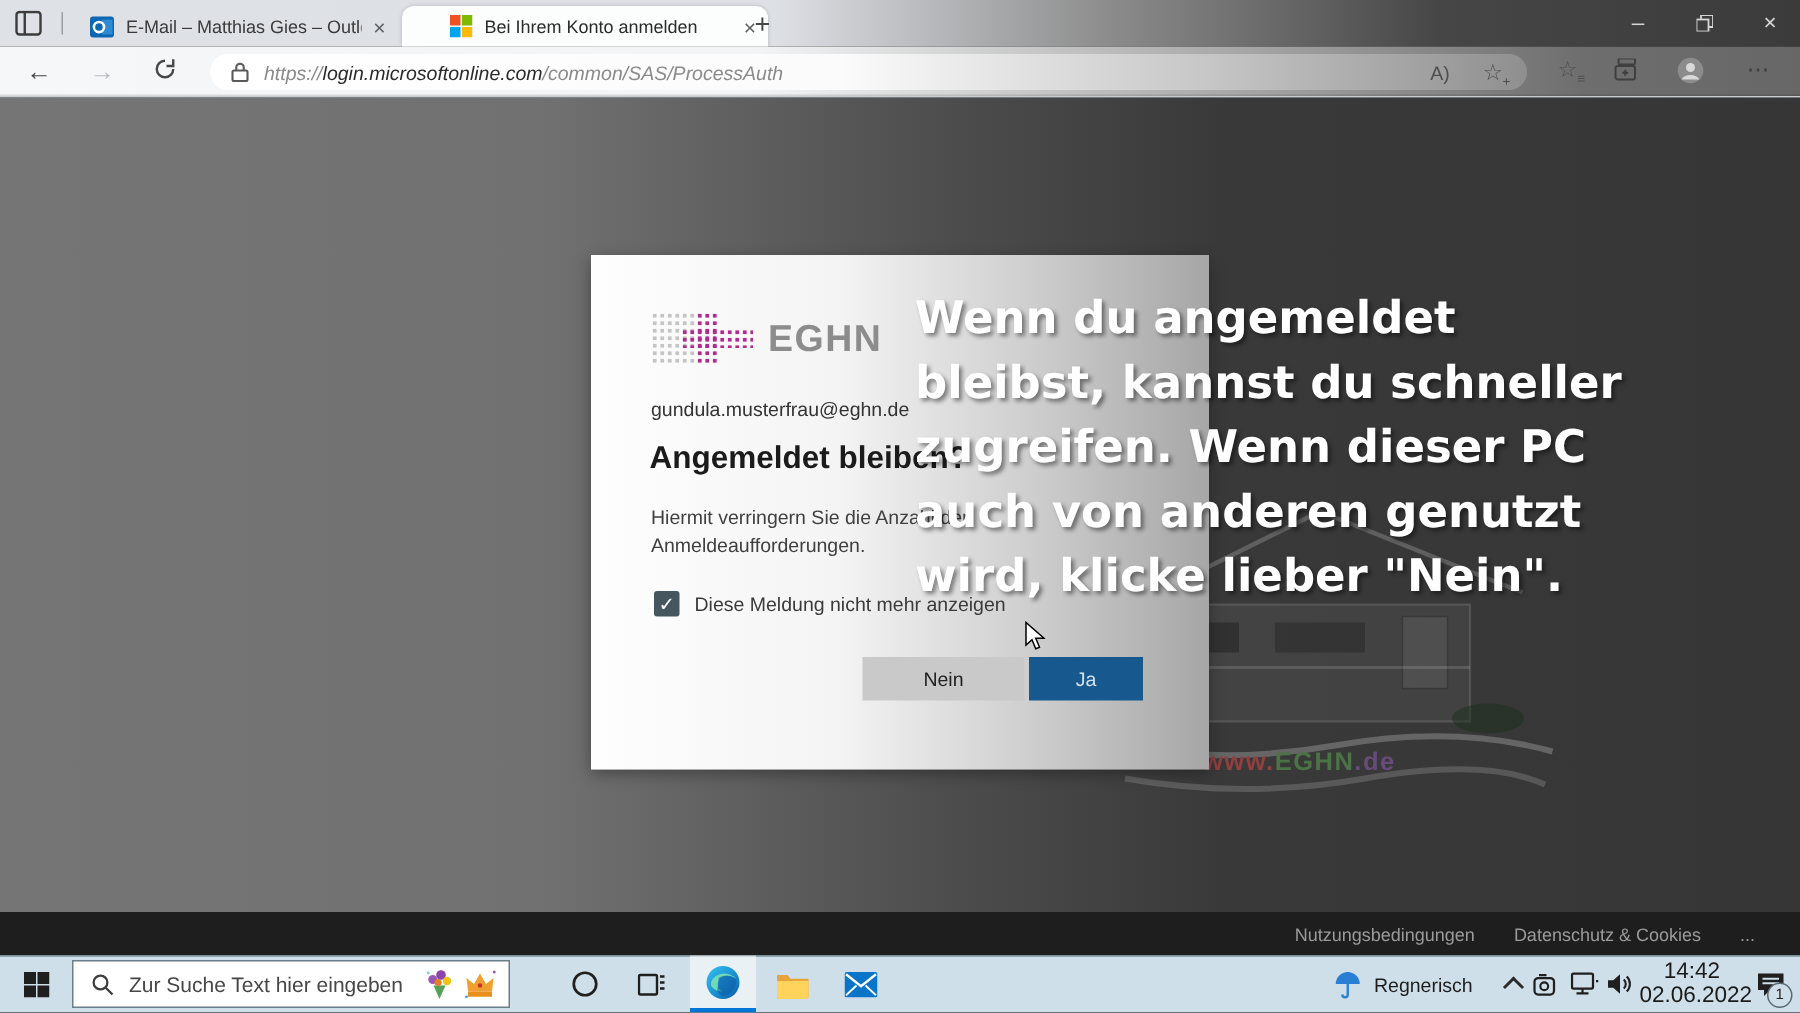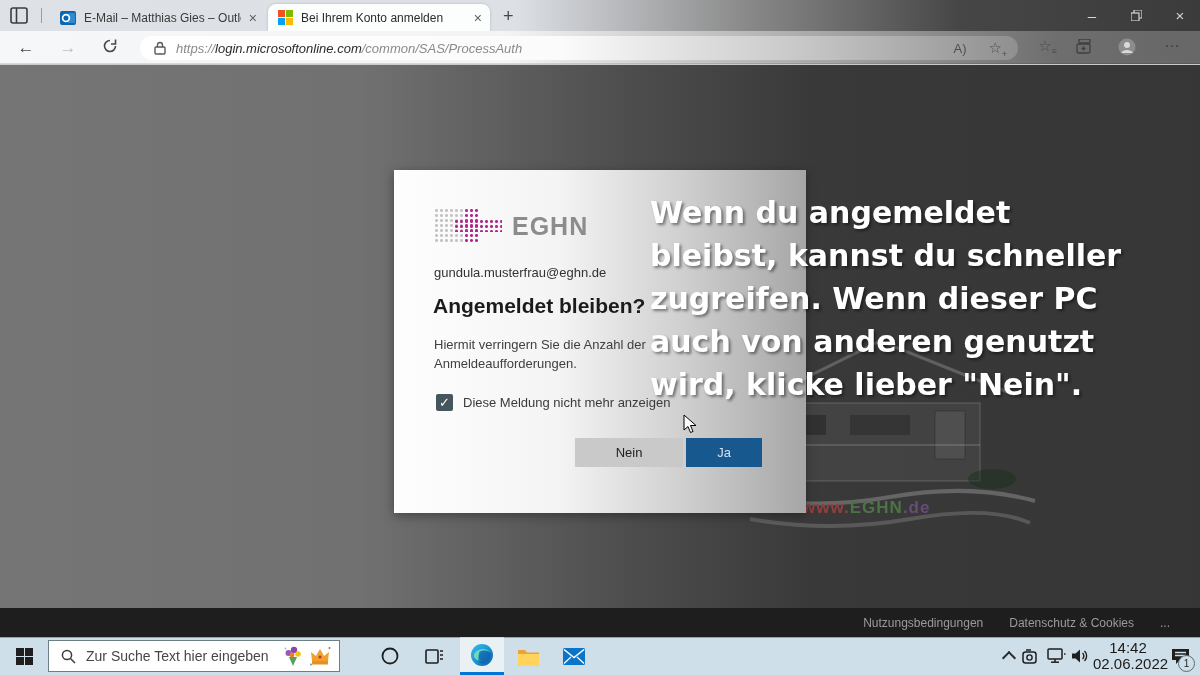--- a/index.html
+++ b/index.html
@@ -9,21 +9,21 @@
 
   
   .titlebar{left:0;top:0;width:1200px;height:31px;
     background:linear-gradient(90deg,#dee1e6 0%,#dde0e5 43%,#8a8a8a 62%,#464646 80%,#3b3b3b 100%);}
   .tablayout{left:10px;top:7px;width:22px;height:18px;color:#3c3c3c;}
   .tablayout svg{display:block;}
   .tabdivider{left:41px;top:8px;width:1px;height:15px;background:#9a9da2;}
   .tab{top:4px;height:27px;display:flex;align-items:center;font-size:12px;color:#3a3a3a;}
   .tab1{left:50px;width:215px;}
   .tab2{left:268px;width:222px;background:#fcfdfd;border-radius:8px 8px 0 0;color:#2b2b2b;
-    box-shadow:0 0 3px rgba(0,0,0,.18);}
+    box-shadow:0 0 3px rgba(0,0,0,.18);padding-left:22px;}
   .tabicon{margin:0 8px 0 10px;flex:0 0 auto;display:flex;}
   .tabtitle{flex:1;white-space:nowrap;overflow:hidden;}
   .tabclose{flex:0 0 auto;margin:0 8px;color:#5f5f5f;font-size:14px;line-height:14px;cursor:default;}
   .newtab{left:503px;top:7px;font-size:18px;color:#474747;line-height:18px;}
   .winctl{top:0px;height:30px;width:40px;display:flex;align-items:center;justify-content:center;color:#d6d6d6;}
   .winmin{left:1072px;font-size:15px;}
   .winrestore{left:1116px;}
   .winclose{left:1160px;font-size:15px;}
 
   .toolbar{left:0;top:31px;width:1200px;height:33px;
@@ -67,21 +67,21 @@
     text-align:center;border-radius:2px;}
   .chklabel{margin-left:10px;font-size:13px;color:#3a3a3a;}
   .btnrow{left:0;top:268px;width:368px;display:flex;justify-content:flex-end;gap:3px;}
   .btn{width:108px;height:29px;font-size:13px;display:flex;align-items:center;justify-content:center;}
   .btnno{background:#c9c9c9;color:#222;}
   .btnyes{width:76px;background:#17598f;color:#d9e1e8;}
 
   
   .ovl{left:610px;top:190px;width:545px;font-family:"DejaVu Sans",sans-serif;
     font-size:30px;font-weight:bold;color:#fff;line-height:43px;
-    text-shadow:2px 2px 3px rgba(0,0,0,.45);margin-left:40px;}
+    text-shadow:2px 2px 3px rgba(0,0,0,.45);}
   .cursor{left:683px;top:413px;}
 
   
   .pfooter{left:0;top:608px;width:1200px;height:29px;background:#1e1e1e;
     display:flex;align-items:center;justify-content:flex-end;gap:26px;padding-right:30px;box-sizing:border-box;}
   .flink{font-size:12px;color:#9b9b9b;}
 
   
   .taskbar{left:0;top:637px;width:1200px;height:38px;background:#cfdfe9;
     border-top:1px solid #8fa6b2;}
@@ -322,20 +322,28 @@
   </div>
 
   <div class="abs tbslot" style="left:552px;">
     <svg width="22" height="17" viewBox="0 0 22 17">
         <rect x="0" y="0" width="22" height="17" rx="1.5" fill="#0a74c9"></rect>
         <path d="M1 1.5 L11 9.5 L21 1.5" fill="none" stroke="#fff" stroke-width="1.6"></path>
         <path d="M1 15.5 L8 9 M21 15.5 L14 9" fill="none" stroke="#fff" stroke-width="1.2"></path>
       </svg>
   </div>
 
+  <div class="abs weather">
+    <svg width="17" height="19" viewBox="0 0 17 19">
+        <path d="M0.5 9 a8 8 0 0 1 16 0 Z" fill="#2a7fd4"></path>
+        <path d="M8.5 9 v7 a1.8 1.8 0 0 1-3.6 0" fill="none" stroke="#2a7fd4" stroke-width="1.6"></path>
+        <line x1="8.5" y1="1" x2="8.5" y2="9" stroke="#2a7fd4" stroke-width="1.6"></line>
+      </svg>
+    <span class="weatherlabel">Regnerisch</span>
+  </div>
 
   <div class="abs tbslot" style="left:994px;width:30px;">
       <span class="chev"></span>
     </div>
 
   <div class="abs tbslot" style="left:1018px;width:26px;">
     <svg width="18" height="15" viewBox="0 0 18 15">
         <rect x="1" y="3" width="13" height="11" rx="2.5" fill="none" stroke="#1f1f1f" stroke-width="1.5"></rect>
         <circle cx="7.5" cy="8.5" r="2.6" fill="none" stroke="#1f1f1f" stroke-width="1.4"></circle>
         <path d="M4 1 h5" stroke="#1f1f1f" stroke-width="1.5"></path>

